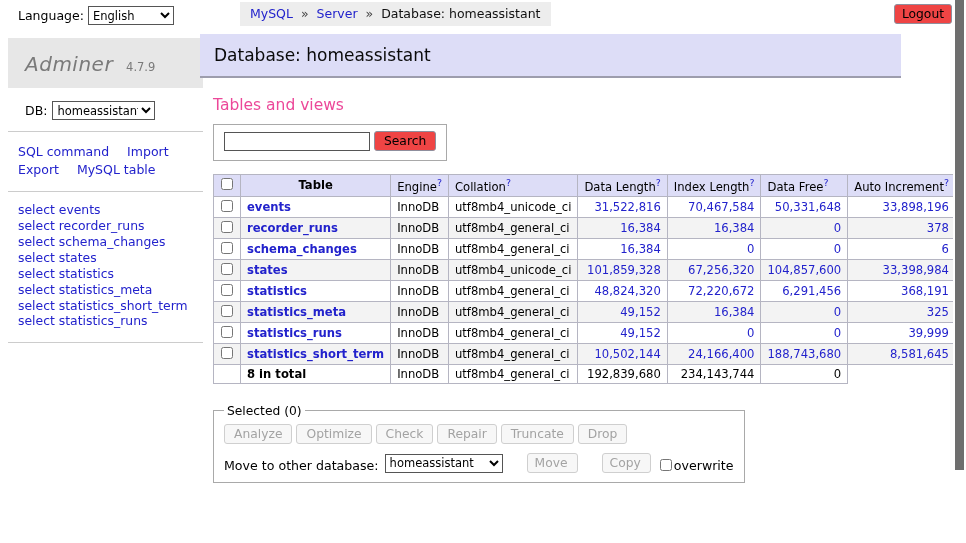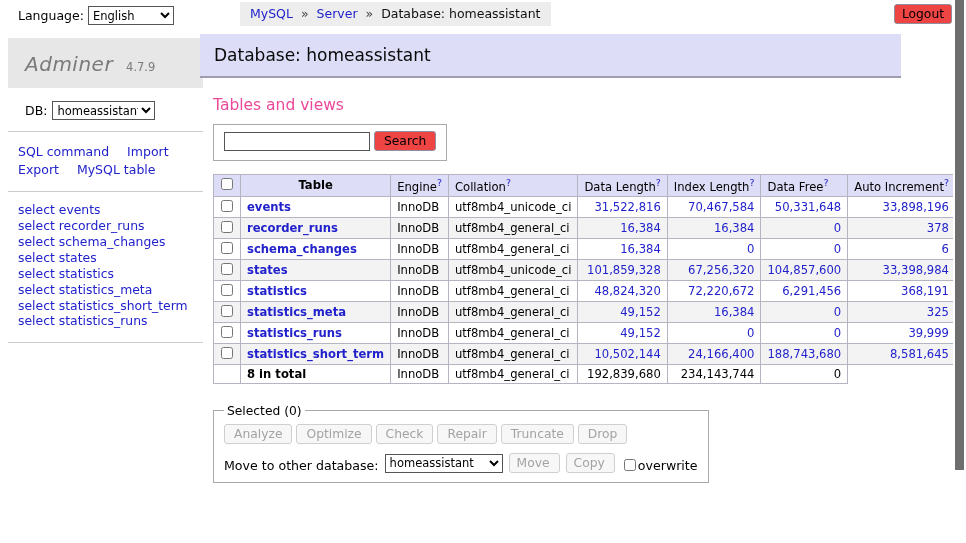--- a/index.html
+++ b/index.html
@@ -58,21 +58,21 @@
   tr.total-row td { background: #fff; }
   tr.total-row .t-name { font-weight: bold; }
   tr.total-row .c-num { color: #000; }
   td.blank { border: none; background: #fff; }
   input[type=checkbox] { width: 12px; height: 12px; margin: 1px; }
 
   fieldset.selected-box { margin-top: 20px; }
   .sel-buttons button { margin-right: 4px; }
   .move-row { margin-top: 9px; font-size: 12.6px; display: flex; align-items: flex-end; }
   .move-row select { width: 118px; margin-left: 6px; }
-  .move-row button { margin-left: 6px; padding-left: 7px; }
+  .move-row button { margin-left: 24px; padding-left: 7px; }
   .move-row label { margin-left: 8px; display: flex; align-items: center; }
   .move-row label input { margin-right: 2px; }
 
   
   #scrollbar { position: absolute; right: 0; top: 0; width: 13px; height: 543px; background: #fff; }
   #scroll-thumb { position: absolute; right: 2px; top: 0; width: 9px; height: 470px; background: #6e6e6e; }
 </style>
 </head>
 <body>
 

